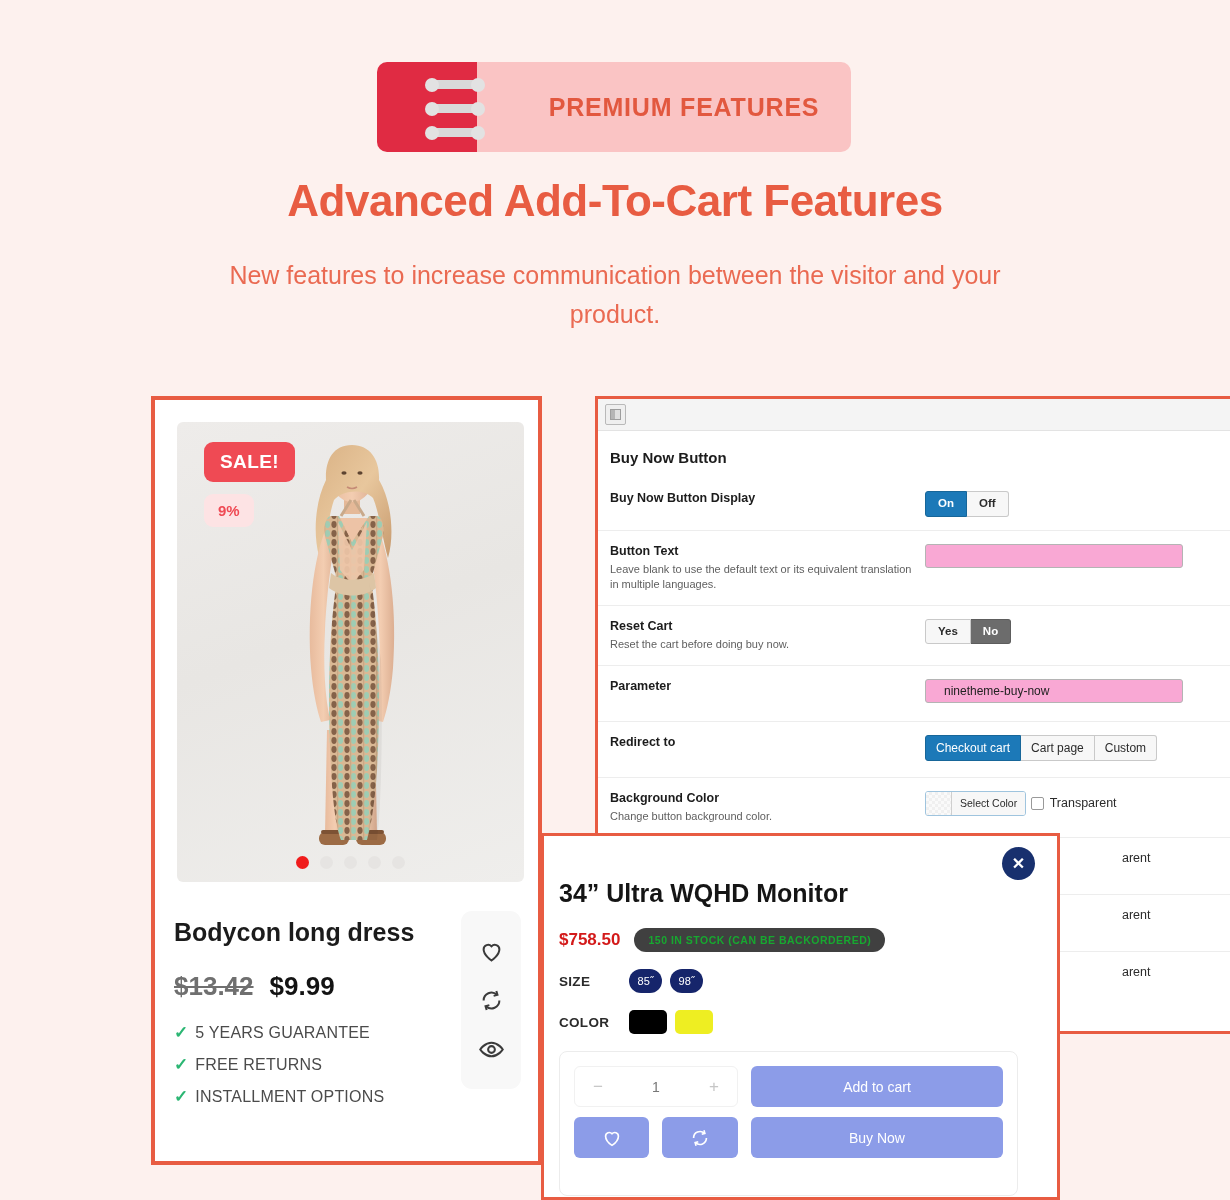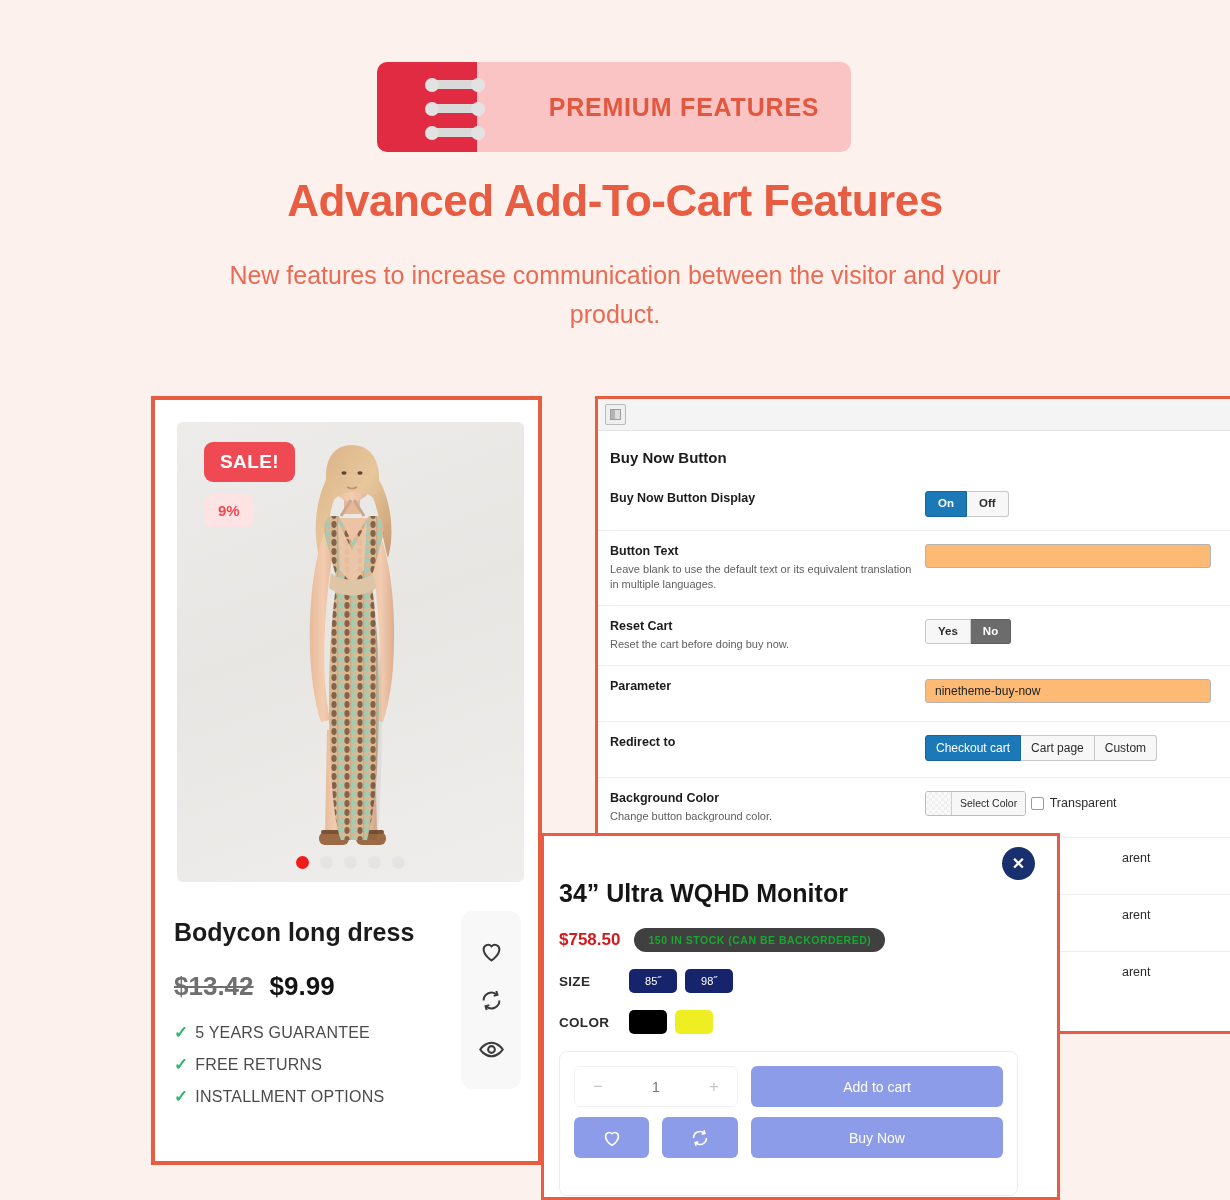--- a/index.html
+++ b/index.html
@@ -175,24 +175,24 @@
     border-left-width: 0;
   }
   .seg:first-child { border-left-width: 1px; border-radius: 3px 0 0 3px; }
   .seg:last-child { border-radius: 0 3px 3px 0; }
   .seg.on-blue { background: #1c79b8; border-color: #176699; color: #fff; }
   .seg.on-grey { background: #6c6c6c; border-color: #5d5d5d; color: #fff; }
   .seg.wide { padding: 6px 10px; font-weight: normal; font-size: 12px; }
   .seg.wide.on-blue { font-weight: normal; }
 
   .txt-input {
-    width: 286px; height: 24px;
+    width: 258px; height: 24px;
     border: 1px solid #b4b4b4; border-radius: 3px;
-    background: #fdba74; font-size: 12px; color: #222;
-    padding: 0 9px; font-family: "Liberation Sans", sans-serif;
+    background: #f9a8d4; font-size: 12px; color: #222;
+    padding: 0 18px; font-family: "Liberation Sans", sans-serif;
   }
   .colorpick {
     display: inline-flex; align-items: stretch;
     border: 1px solid #9fc4de; border-radius: 3px; overflow: hidden;
     height: 25px; vertical-align: middle;
   }
   .colorpick .swatch {
     width: 26px;
     background:
       repeating-conic-gradient(#f0f0f0 0 25%, #fafafa 0 50%) 0 0/6px 6px;
@@ -245,21 +245,21 @@
     display: flex; align-items: center;
   }
   .attr-row.size  { top: 133px; }
   .attr-row.color { top: 174px; }
   .attr-label {
     width: 44px; font-size: 13.5px; font-weight: bold;
     color: #2b2b2b; letter-spacing: .3px;
   }
   .sw-list { display: flex; gap: 8px; margin-left: 26px; }
   .sw-size {
-    width: 48px; height: 24px; border-radius: 5px;
+    width: 33px; height: 24px; border-radius: 12px;
     background: #16256b; color: #fff;
     font-size: 11px; display: flex; align-items: center; justify-content: center;
   }
   .sw-color { width: 38px; height: 24px; border-radius: 5px; }
 
   .cart-box {
     position: absolute; left: 15px; top: 215px;
     width: 459px; height: 145px;
     border: 1px solid #ececec; border-radius: 8px;
     padding: 14px;

